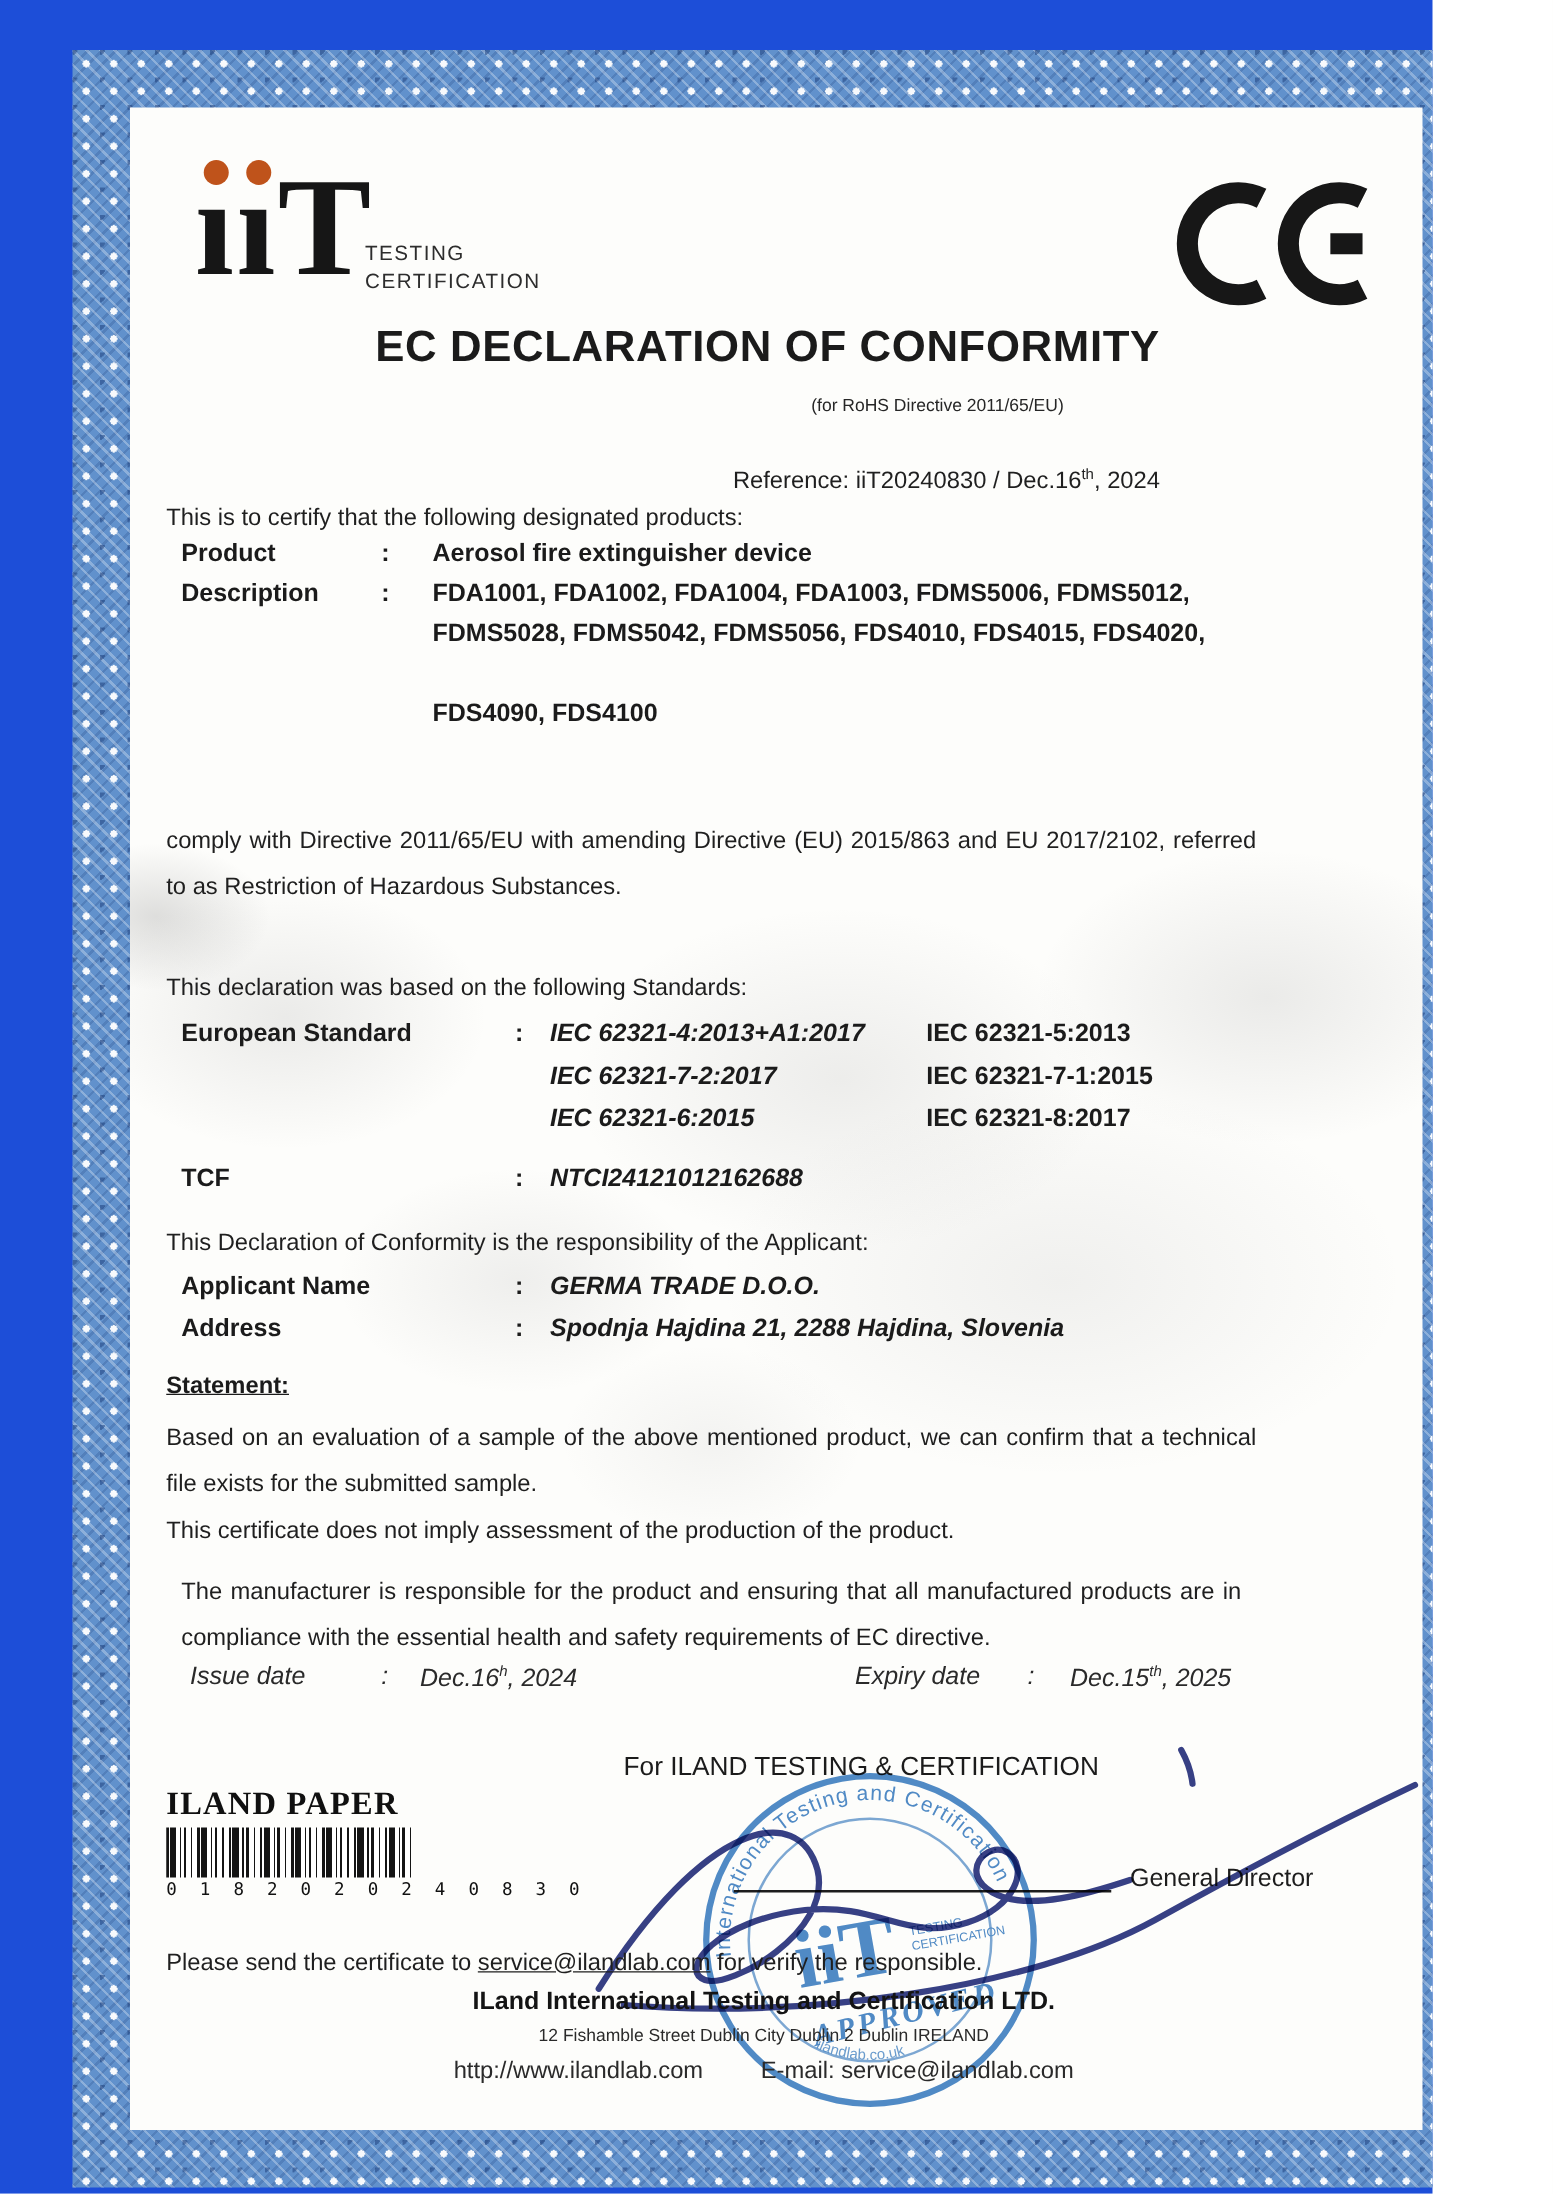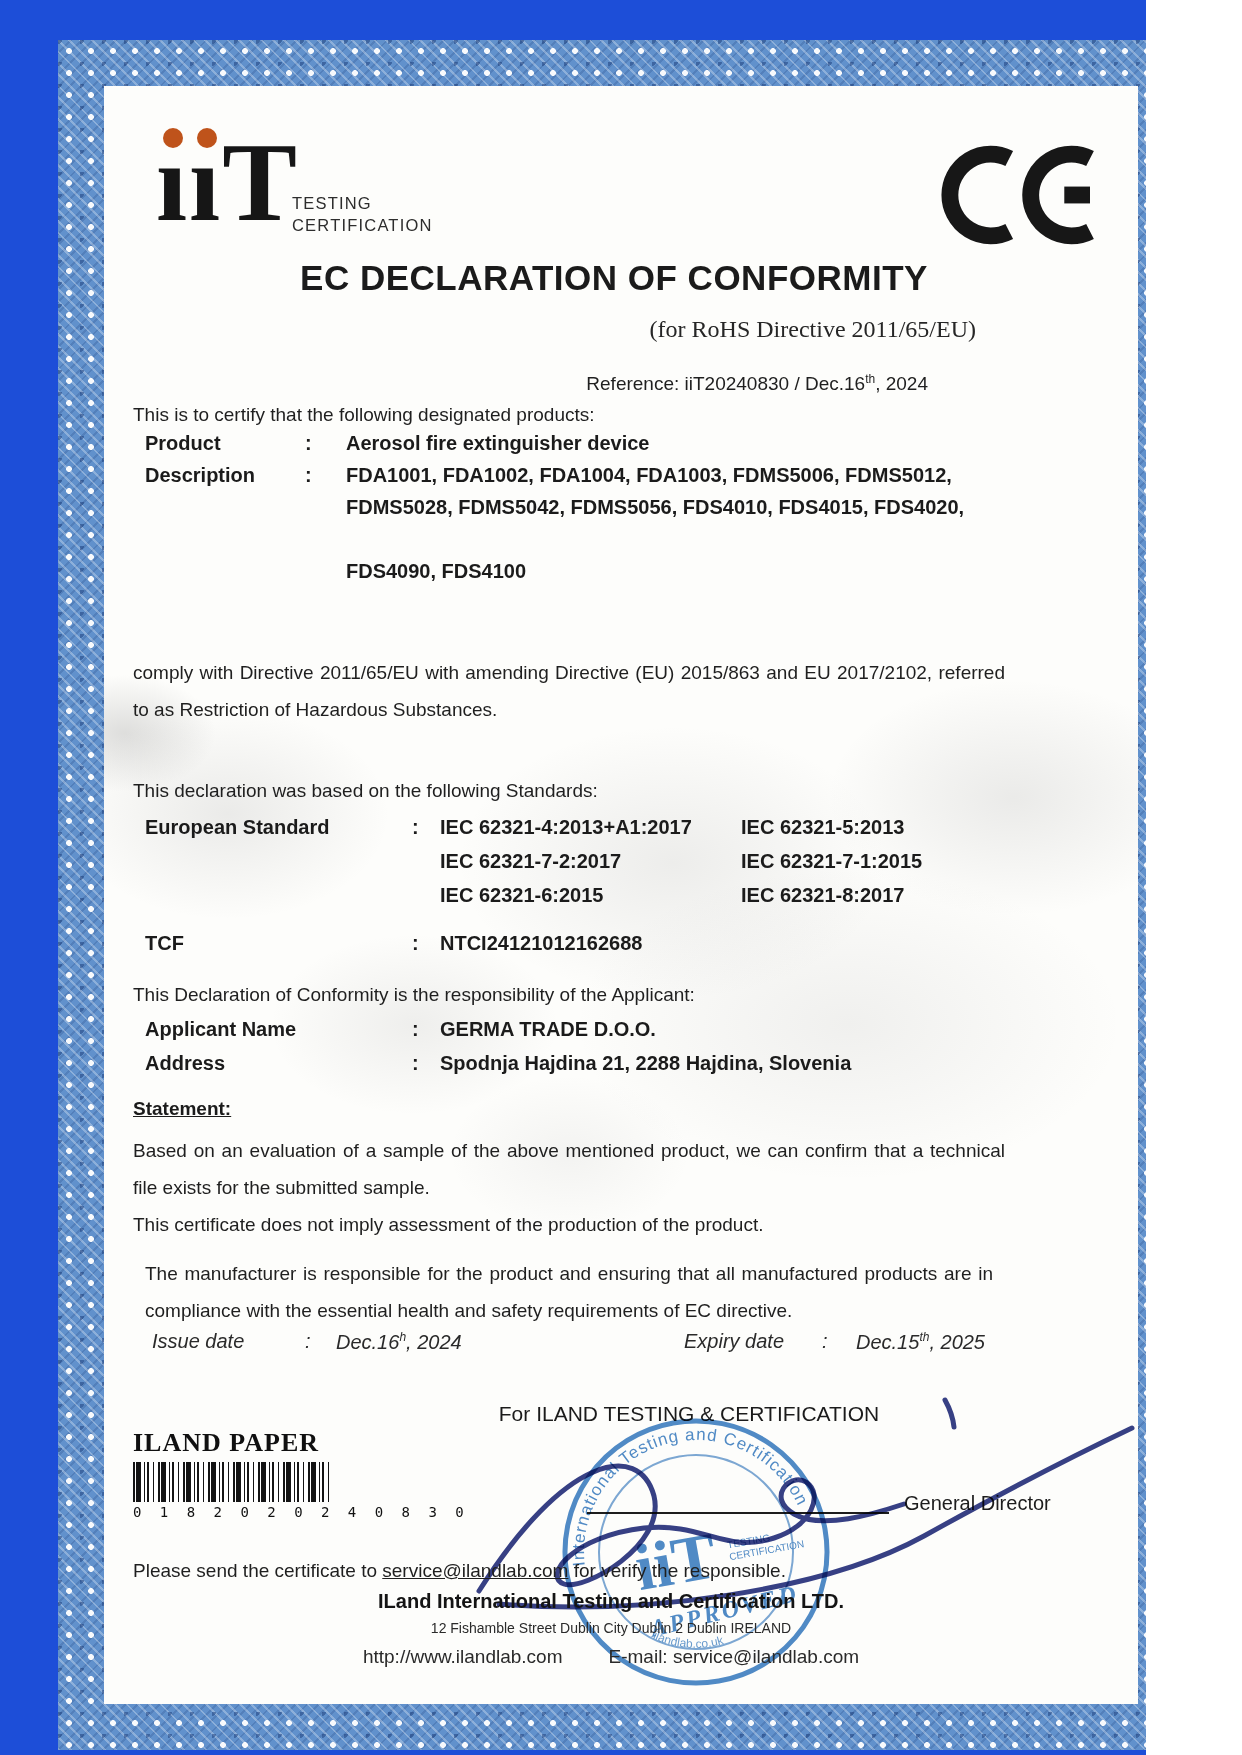--- a/index.html
+++ b/index.html
@@ -28,32 +28,32 @@
       radial-gradient(ellipse 200px 130px at 45% 66%, rgba(125,125,125,.08), transparent 60%);}
   
   #logo{left:52px;top:40px;width:260px;height:130px;}
   #logo .big{font-family:"Liberation Serif",serif;font-weight:bold;font-size:112px;line-height:1;color:#161616;letter-spacing:2px;}
   .logo-dot{position:absolute;width:20px;height:20px;border-radius:50%;background:#bf531b;}
   #logo-tagline{left:188px;top:106px;font-size:16.5px;letter-spacing:1.2px;color:#2d2d2d;line-height:22px;}
   
   #ce{left:828px;top:58px;}
   
   #title{left:40px;top:172px;width:940px;text-align:center;font-size:35px;font-weight:bold;color:#1b1b1b;letter-spacing:.5px;}
-  #subtitle{left:420px;top:230px;width:452px;text-align:right;font-size:24px;color:#262626;font-family:Liberation Serif, serif;}
+  #subtitle{left:420px;top:230px;width:452px;text-align:center;font-size:14px;color:#262626;}
   #reference{top:286px;right:210px;font-size:19px;color:#1f1f1f;}
   sup{font-size:12px;}
   
   .t{font-size:19px;color:#1f1f1f;}
   .b{font-weight:bold;font-size:20px;color:#1b1b1b;}
   .row{left:0;width:1034px;height:32px;}
   .c-label{position:absolute;left:41px;top:0;}
   .c-colon1{position:absolute;left:201px;top:0;}
   .c-val1{position:absolute;left:242px;top:0;}
   .c-colon2{position:absolute;left:308px;top:0;}
-  .c-val2{position:absolute;left:336px;top:0;}
+  .c-val2{position:absolute;left:336px;top:0;font-style:italic;}
   .c-val3{position:absolute;left:637px;top:0;}
   .par{line-height:37px;text-align:justify;}
   
   .date-txt{font-style:italic;font-size:20px;color:#2a2a2a;}
   
   #for-line{left:320px;top:1316px;width:530px;text-align:center;font-size:21px;color:#1b1b1b;}
   #stamp{left:452px;top:1326px;mix-blend-mode:multiply;opacity:.9;}
   #signature{left:300px;top:1300px;mix-blend-mode:multiply;}
   #sig-line{left:483px;top:1426px;width:302px;height:0;border-bottom:2px solid #1d1d1d;}
   #gen-dir{left:800px;top:1406px;font-size:20px;color:#1d1d1d;}

